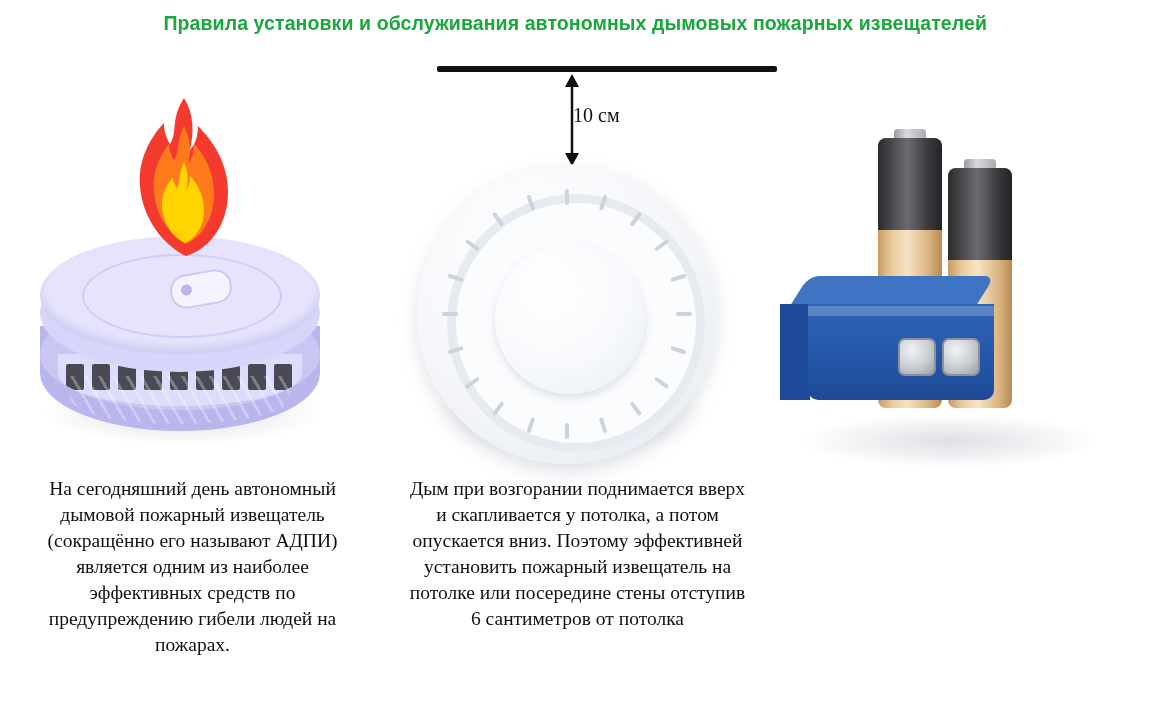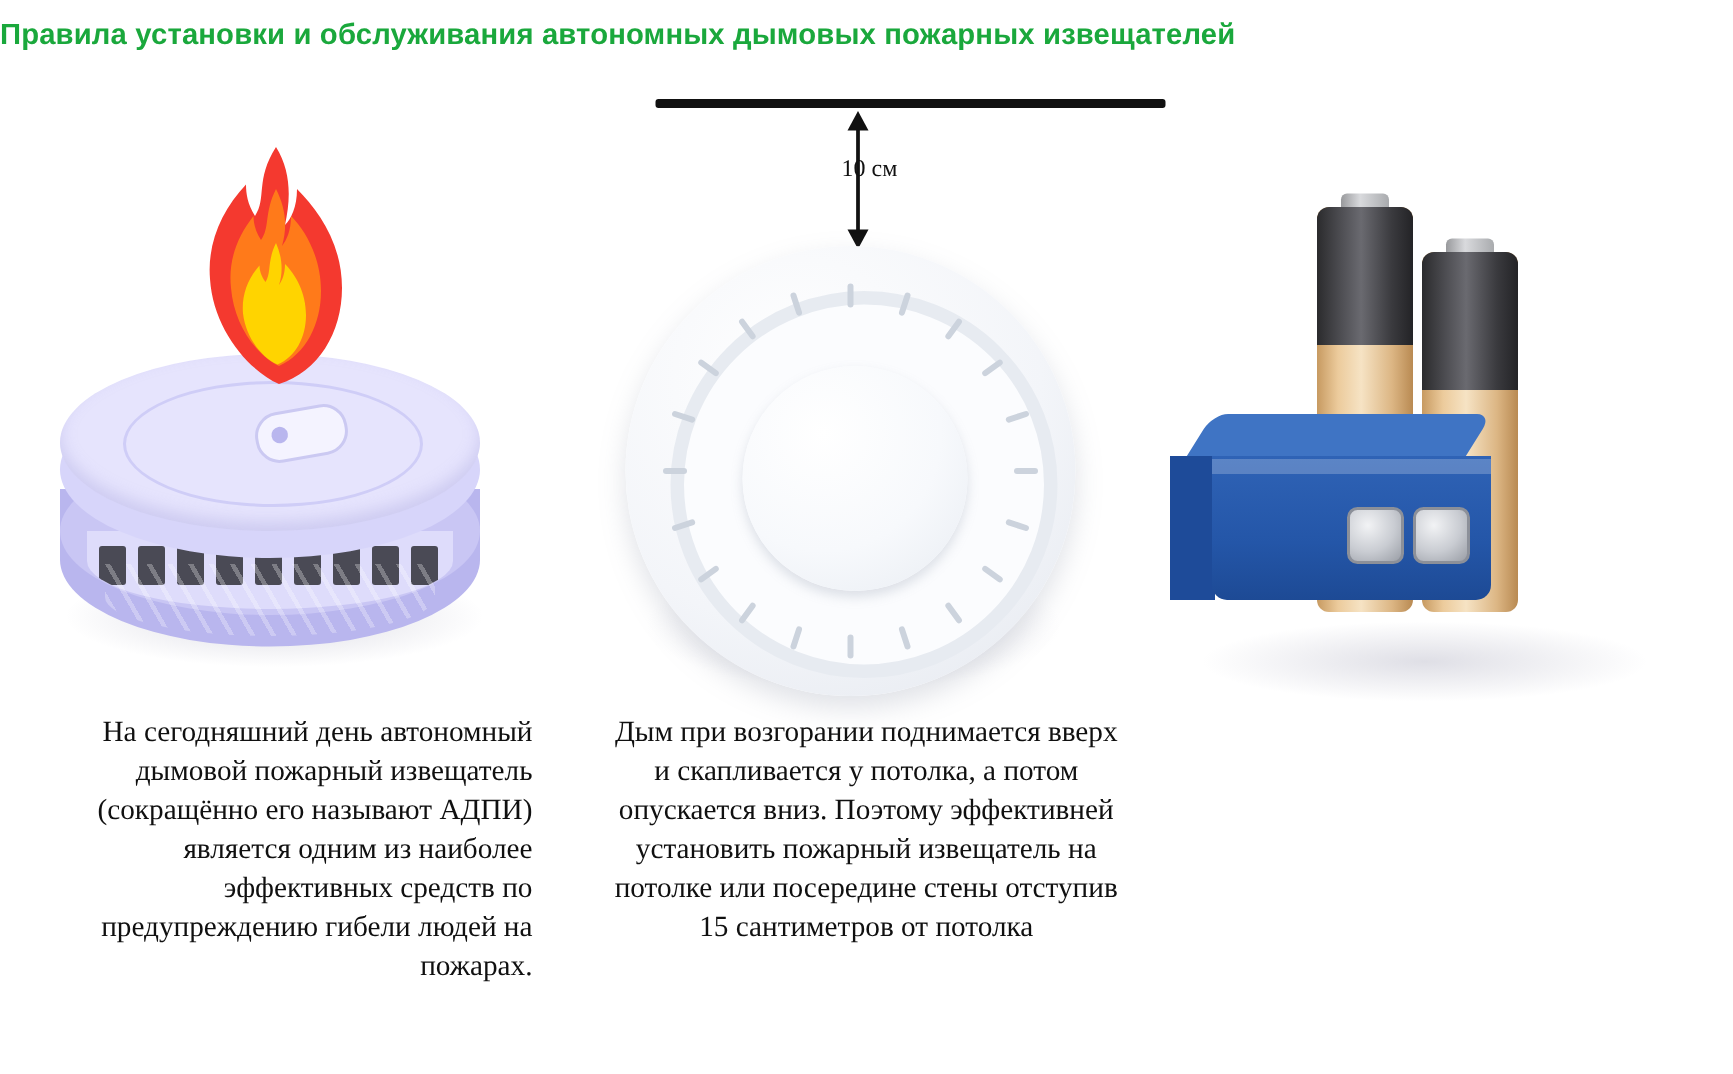--- a/index.html
+++ b/index.html
@@ -14,21 +14,21 @@
     overflow: hidden;
     font-family: "Liberation Serif", serif;
     color: #1a1a1a;
   }
 
   .poster-title {
     position: absolute;
     top: 12px;
     left: 0;
     width: 987px;
-    text-align: left;
+    text-align: right;
     font-family: "Liberation Sans", sans-serif;
     font-weight: bold;
     font-size: 19.5px;
     color: #1aa83c;
     letter-spacing: 0.1px;
   }
 
   .columns {
     position: absolute;
     top: 46px;
@@ -52,21 +52,21 @@
     right: 0;
     top: 430px;
     text-align: center;
     font-family: "Liberation Serif", serif;
     font-size: 19.5px;
     line-height: 26px;
     color: #101010;
     padding: 0 24px;
     box-sizing: border-box;
   }
-  .col-1 .col-caption { padding: 0 30px; text-align: right; }
+  .col-1 .col-caption { padding: 0 30px; }
   .col-3 .col-caption { padding: 0 26px; }
 
   
   .detector-wrap {
     position: absolute;
     left: 30px;
     top: 30px;
     width: 320px;
     height: 390px;
   }
@@ -199,24 +199,24 @@
   .arrow-col {
     position: absolute;
     left: 176px;
     top: 28px;
     width: 2px;
     height: 90px;
   }
   .arrow-col svg { display: block; }
   .dim-label {
     position: absolute;
-    left: 176px;
+    left: 188px;
     top: 58px;
     font-family: "Liberation Serif", serif;
-    font-size: 16px;
+    font-size: 20px;
     color: #111111;
   }
   .topview {
     position: absolute;
     left: 22px;
     top: 118px;
     width: 320px;
     height: 300px;
   }
   .tv-shadow {
@@ -464,21 +464,21 @@
           <i style="transform:rotate(252deg)"></i>
           <i style="transform:rotate(270deg)"></i>
           <i style="transform:rotate(288deg)"></i>
           <i style="transform:rotate(306deg)"></i>
           <i style="transform:rotate(324deg)"></i>
           <i style="transform:rotate(342deg)"></i>
         </div>
         <div class="tv-inner"></div>
       </div>
     </div>
-    <div class="col-caption cap-text">Дым при возгорании поднимается вверх и скапливается у потолка, а потом опускается вниз. Поэтому эффективней установить пожарный извещатель на потолке или посередине стены отступив 15 сантиметров от потолка</div>
+    <div class="col-caption cap-text">Дым при возгорании поднимается вверх и скапливается у потолка, а потом опускается вниз. Поэтому эффективней установить пожарный извещатель на потолке или посередине стены отступив 6 сантиметров от потолка</div>
   </div>
 
   <div class="col col-3">
     <div class="col-art">
       <div class="batt-wrap">
         <div class="batt-shadow"></div>
 
         <div class="aa aa-1">
           <div class="nub"></div>
           <div class="cap"></div>

